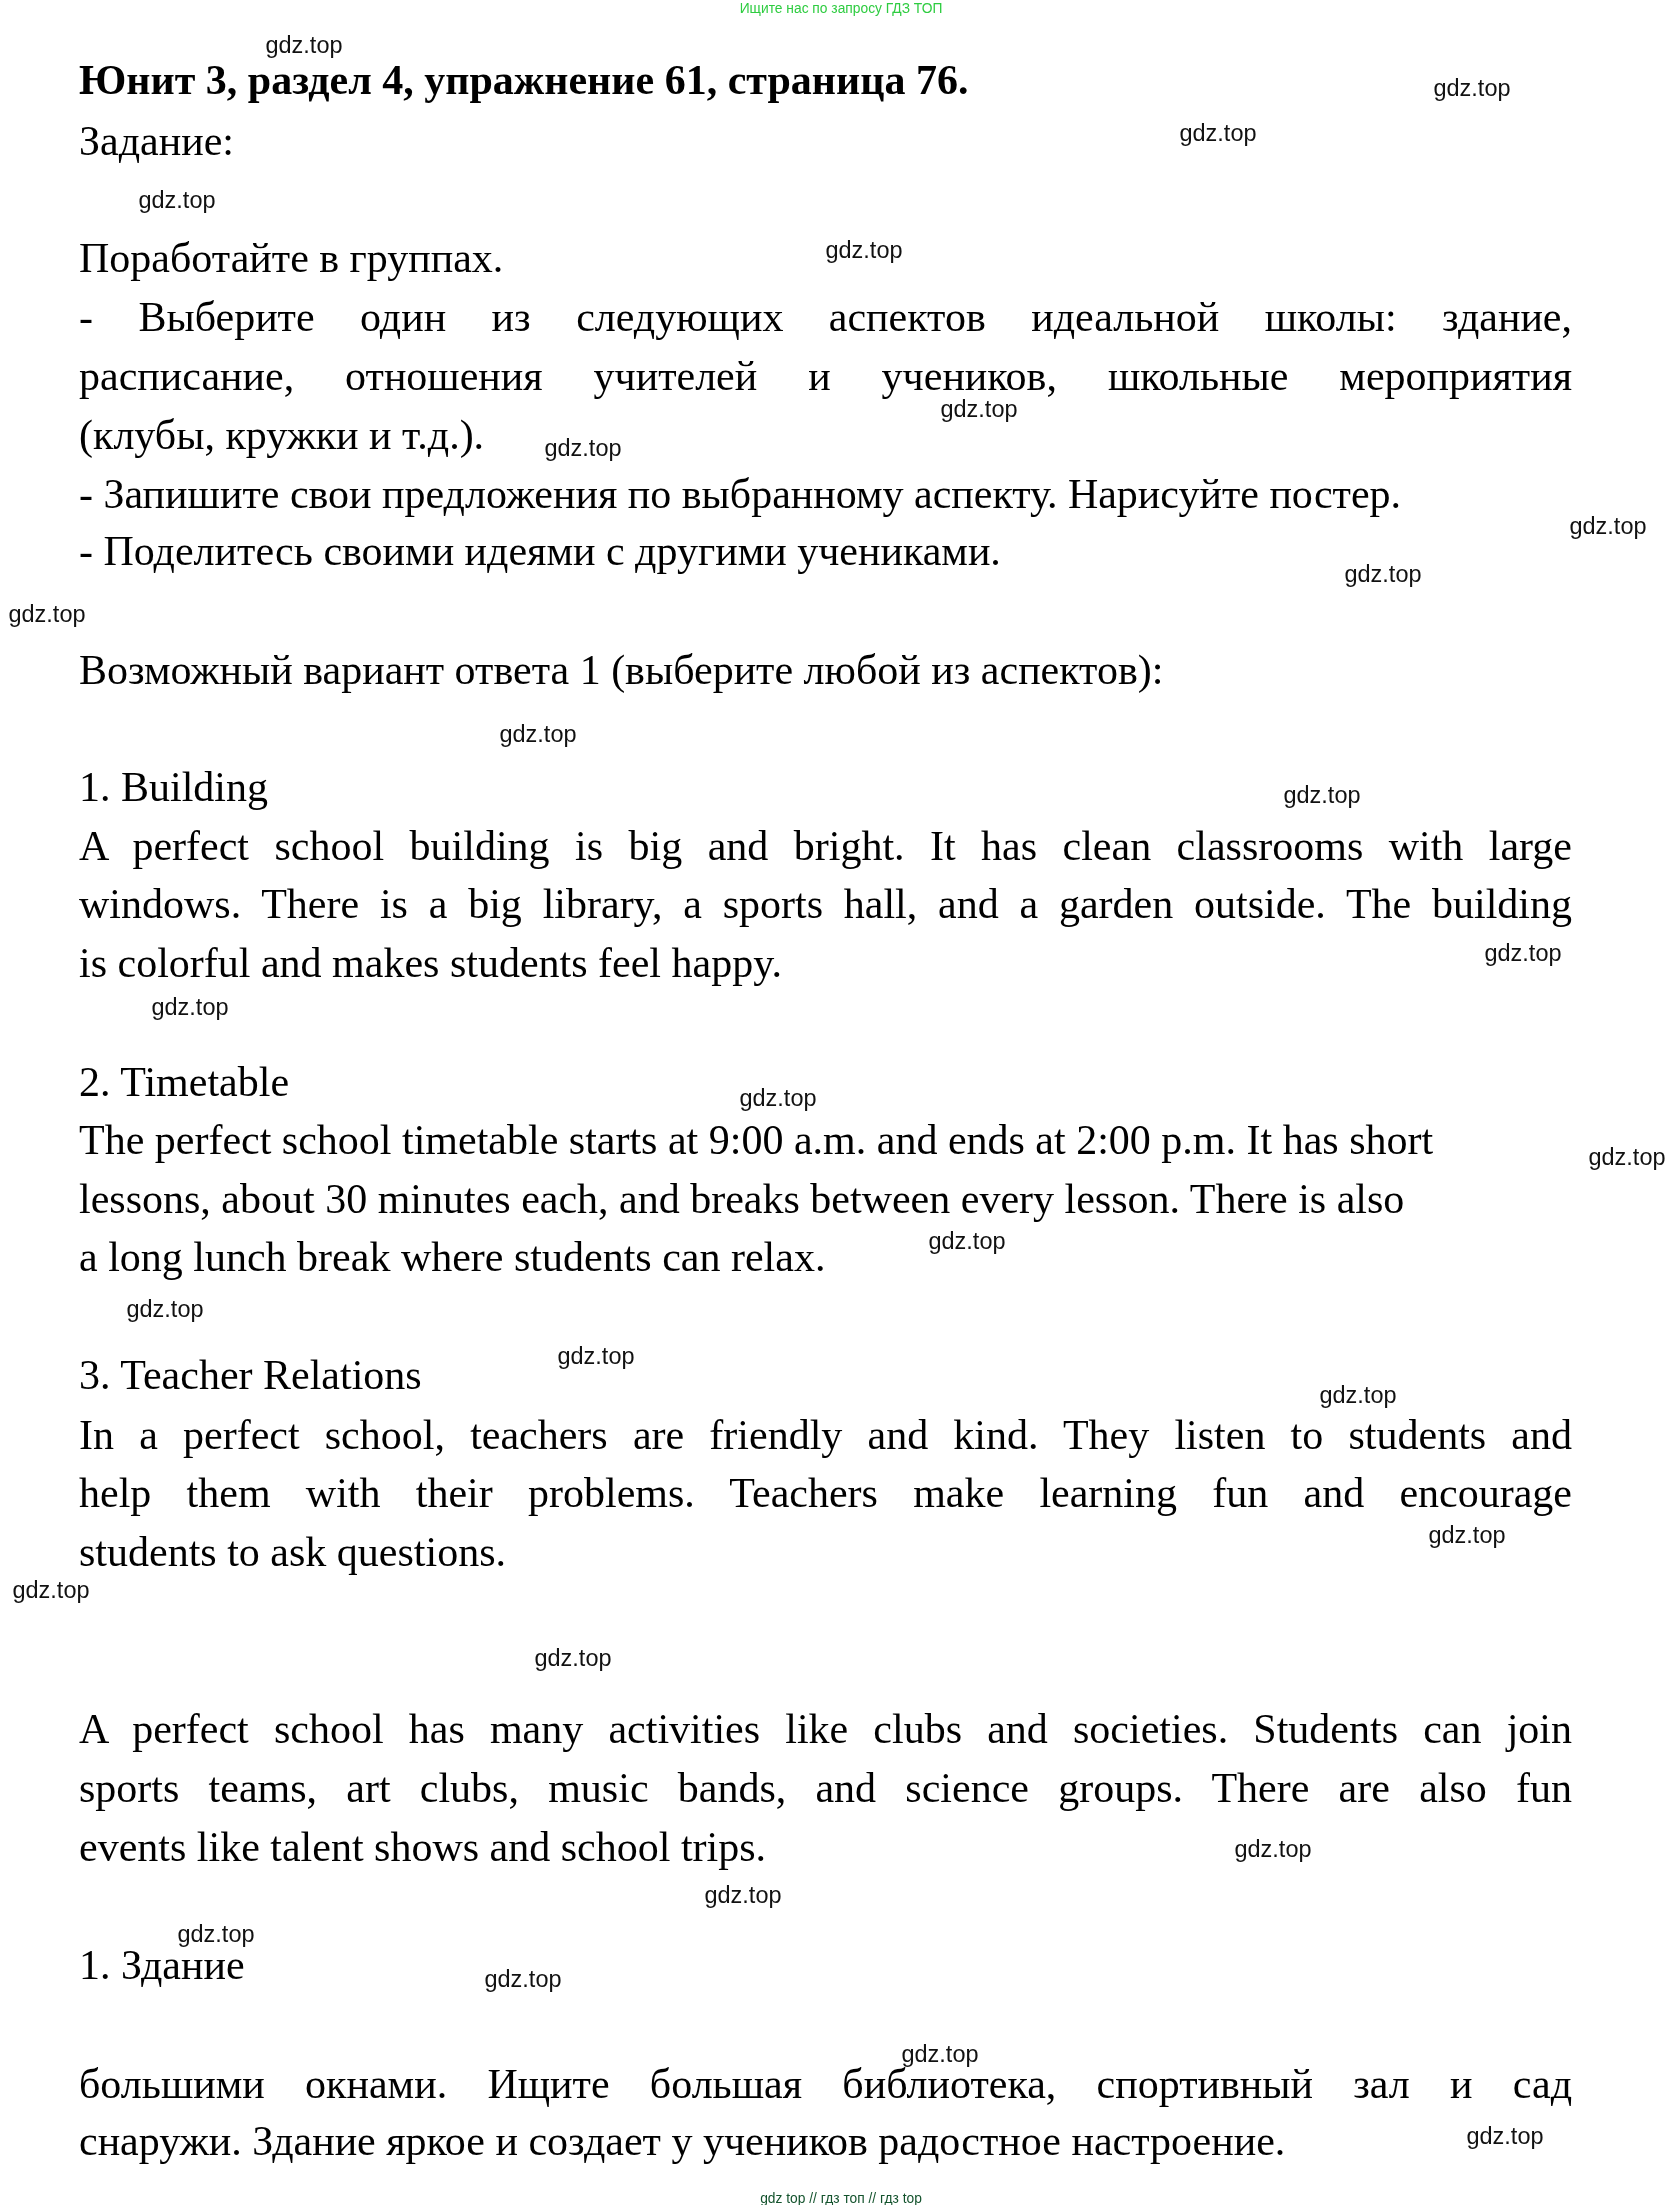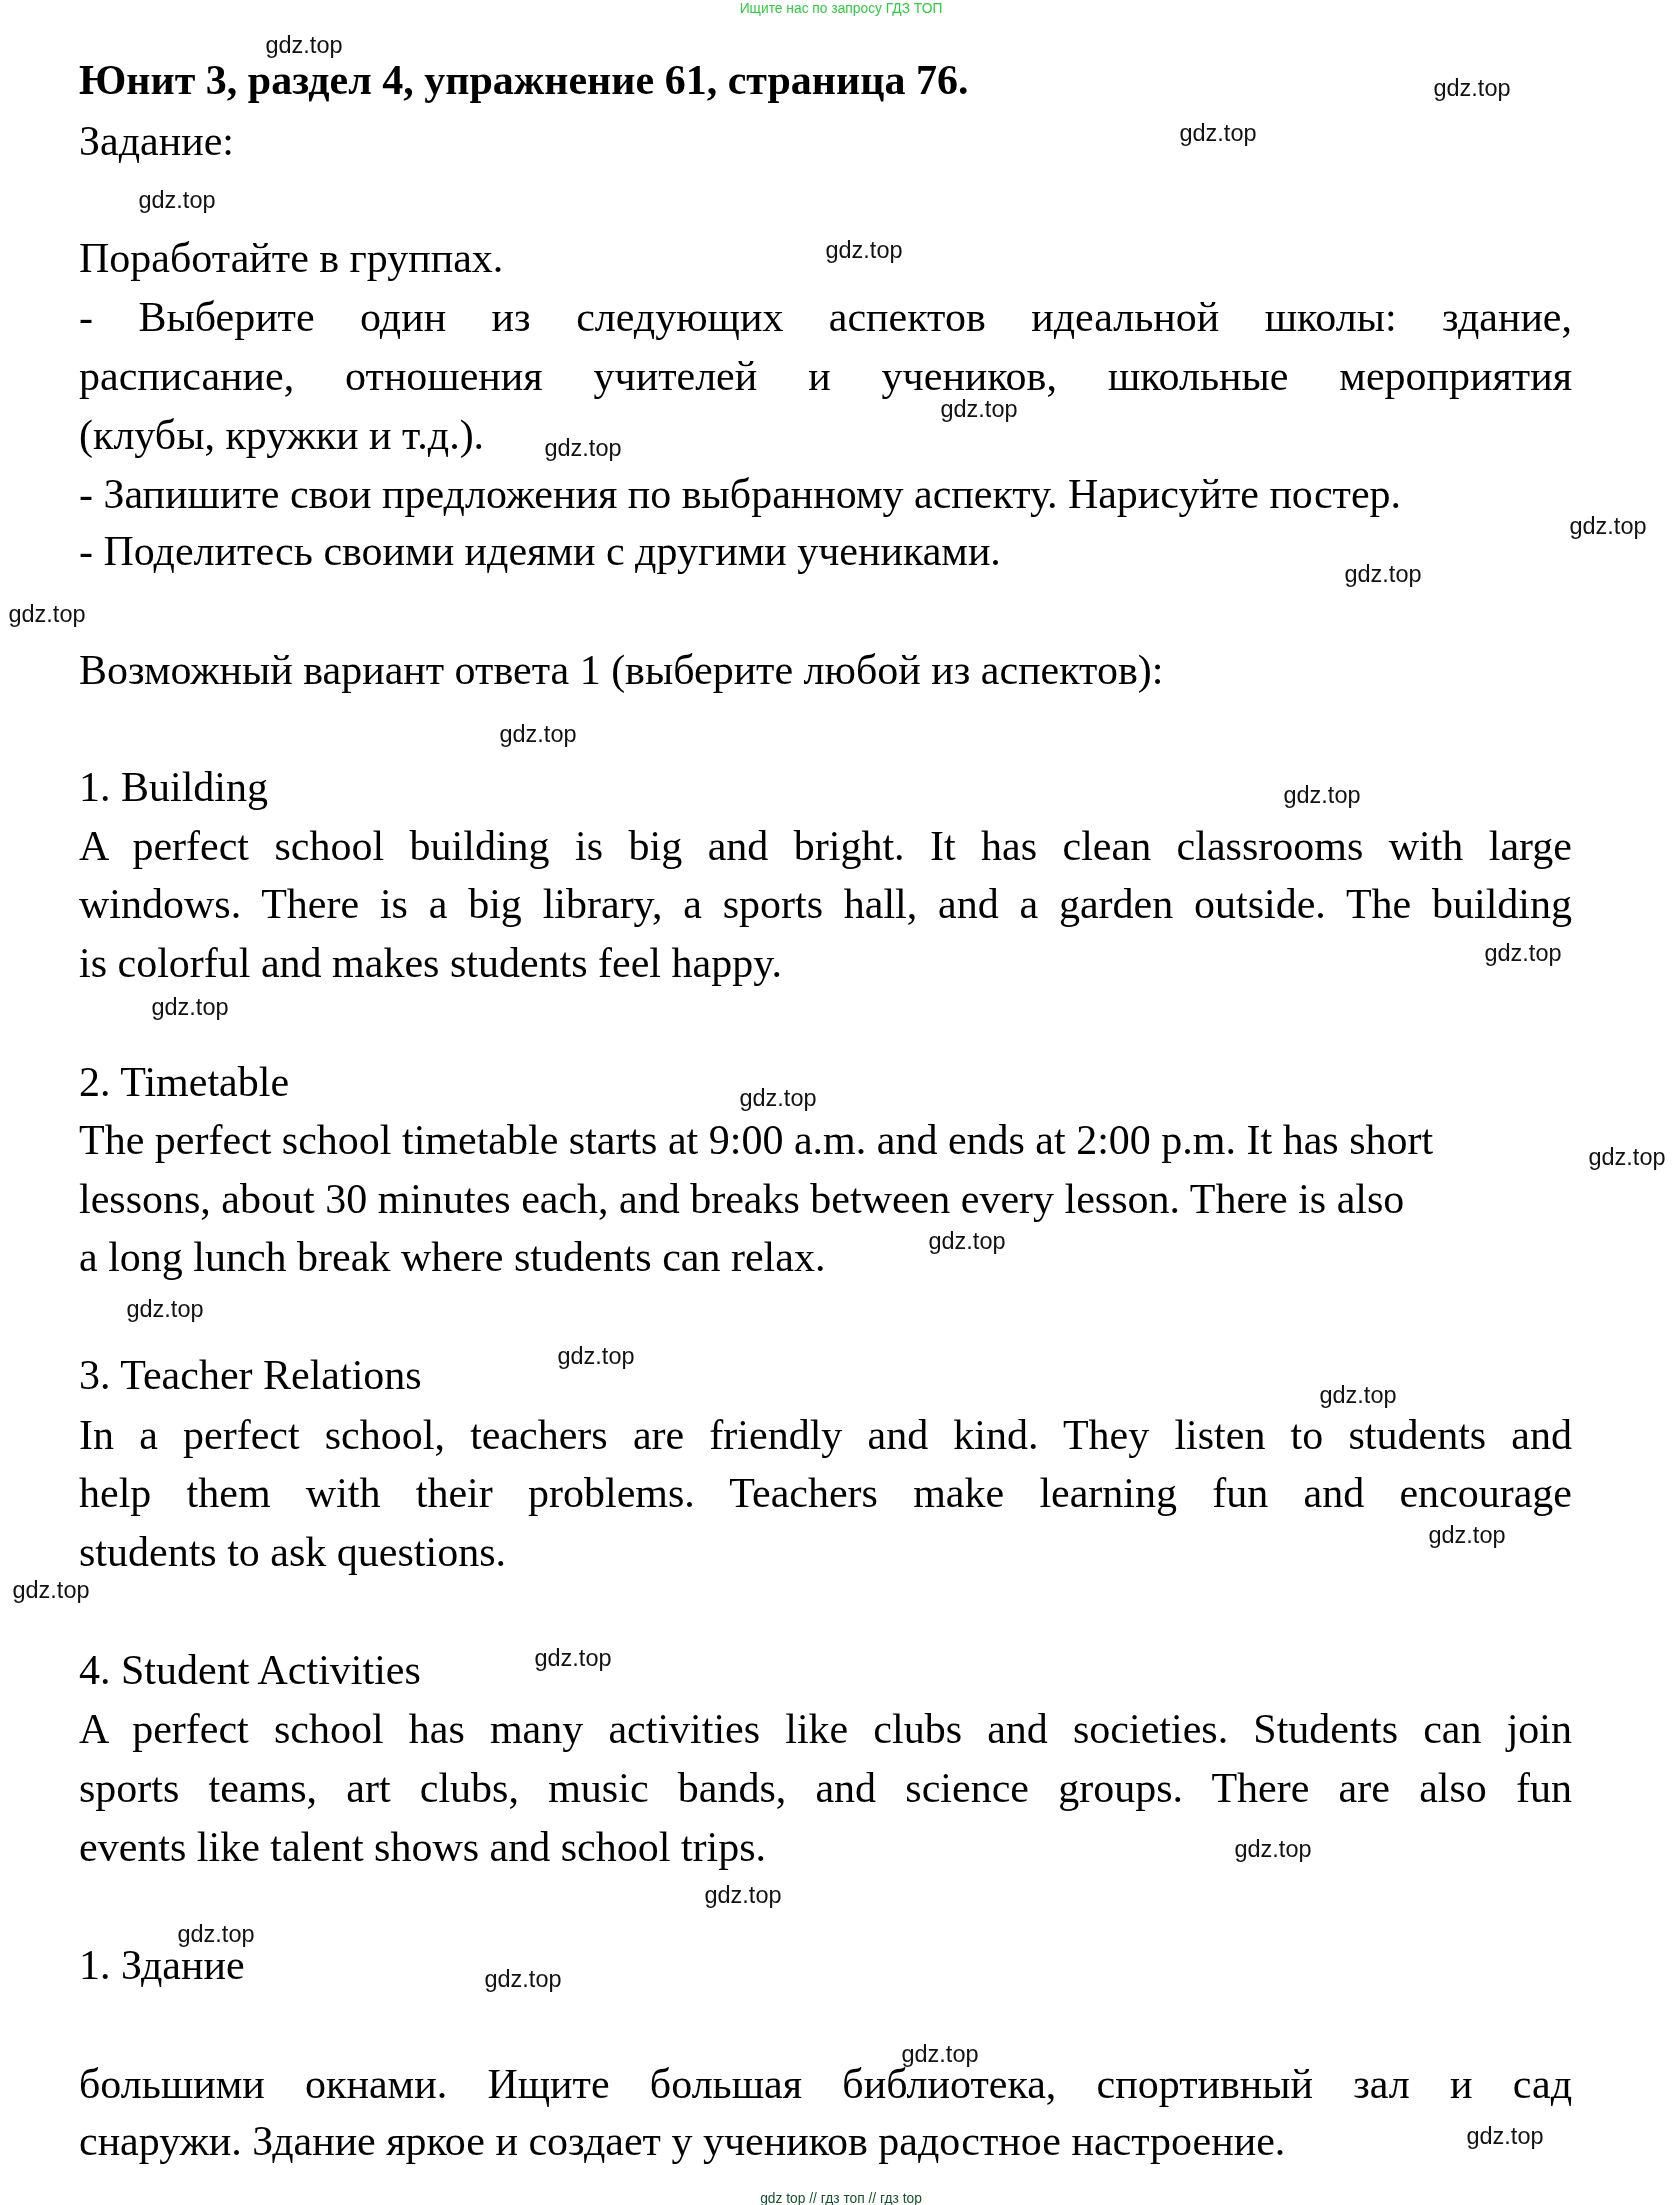--- a/index.html
+++ b/index.html
@@ -53,21 +53,20 @@
   <div class="line" style="top:1082px">2. Timetable</div>
   <div class="line" style="top:1140px">The perfect school timetable starts at 9:00 a.m. and ends at 2:00 p.m. It has short</div>
   <div class="line" style="top:1199px">lessons, about 30 minutes each, and breaks between every lesson. There is also</div>
   <div class="line" style="top:1257px">a long lunch break where students can relax.</div>
 
   <div class="line" style="top:1375px">3. Teacher Relations</div>
   <div class="line just" style="top:1435px">In a perfect school, teachers are friendly and kind. They listen to students and</div>
   <div class="line just" style="top:1493px">help them with their problems. Teachers make learning fun and encourage</div>
   <div class="line" style="top:1552px">students to ask questions.</div>
 
-  <div class="line" style="top:1670px">4. Student Activities</div>
   <div class="line just" style="top:1729px">A perfect school has many activities like clubs and societies. Students can join</div>
   <div class="line just" style="top:1788px">sports teams, art clubs, music bands, and science groups. There are also fun</div>
   <div class="line" style="top:1847px">events like talent shows and school trips.</div>
 
   <div class="line" style="top:1965px">1. Здание</div>
   <div class="line just" style="top:2084px">большими окнами. Ищите большая библиотека, спортивный зал и сад</div>
   <div class="line" style="top:2141px">снаружи. Здание яркое и создает у учеников радостное настроение.</div>
 
   <div class="wm" style="left:304px;top:45px">gdz.top</div>
   <div class="wm" style="left:1472px;top:88px">gdz.top</div>

